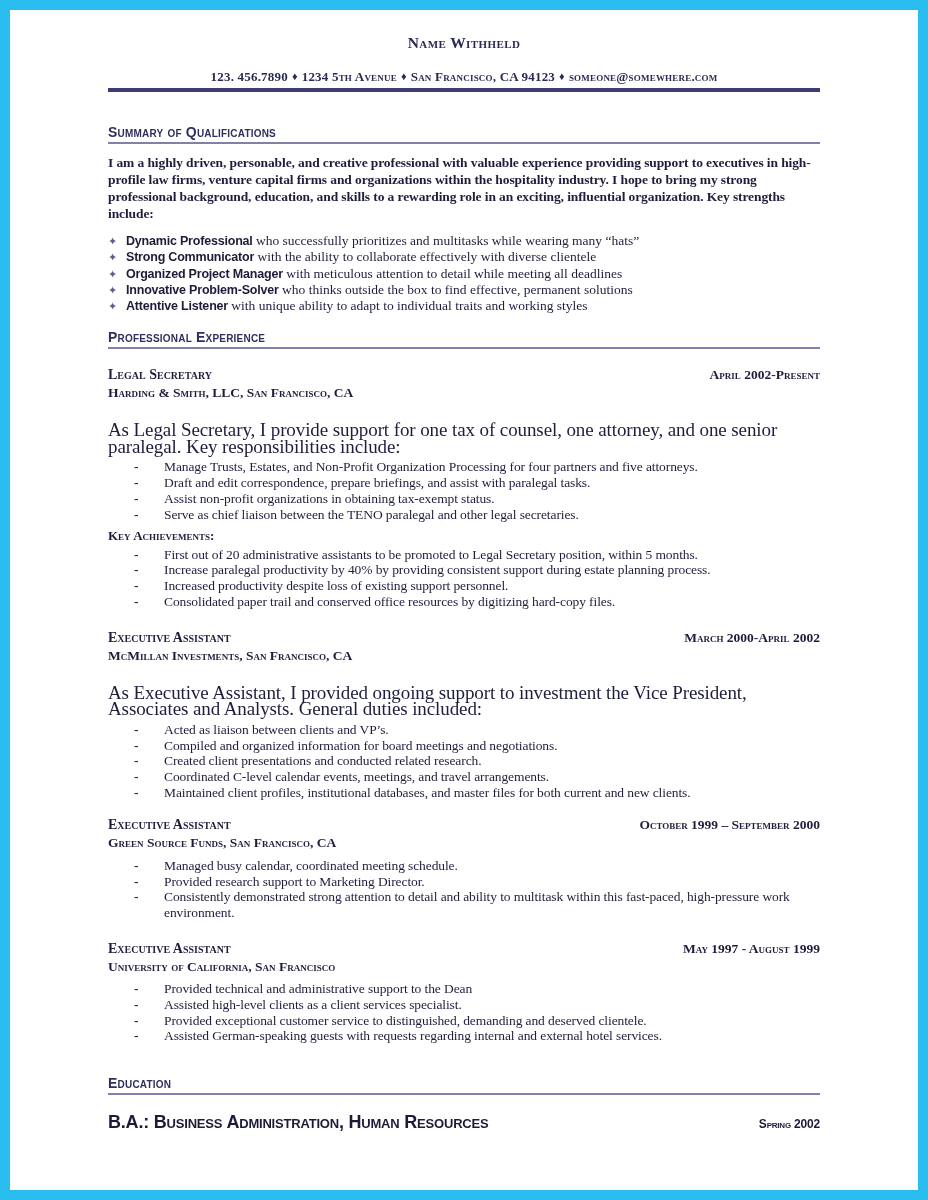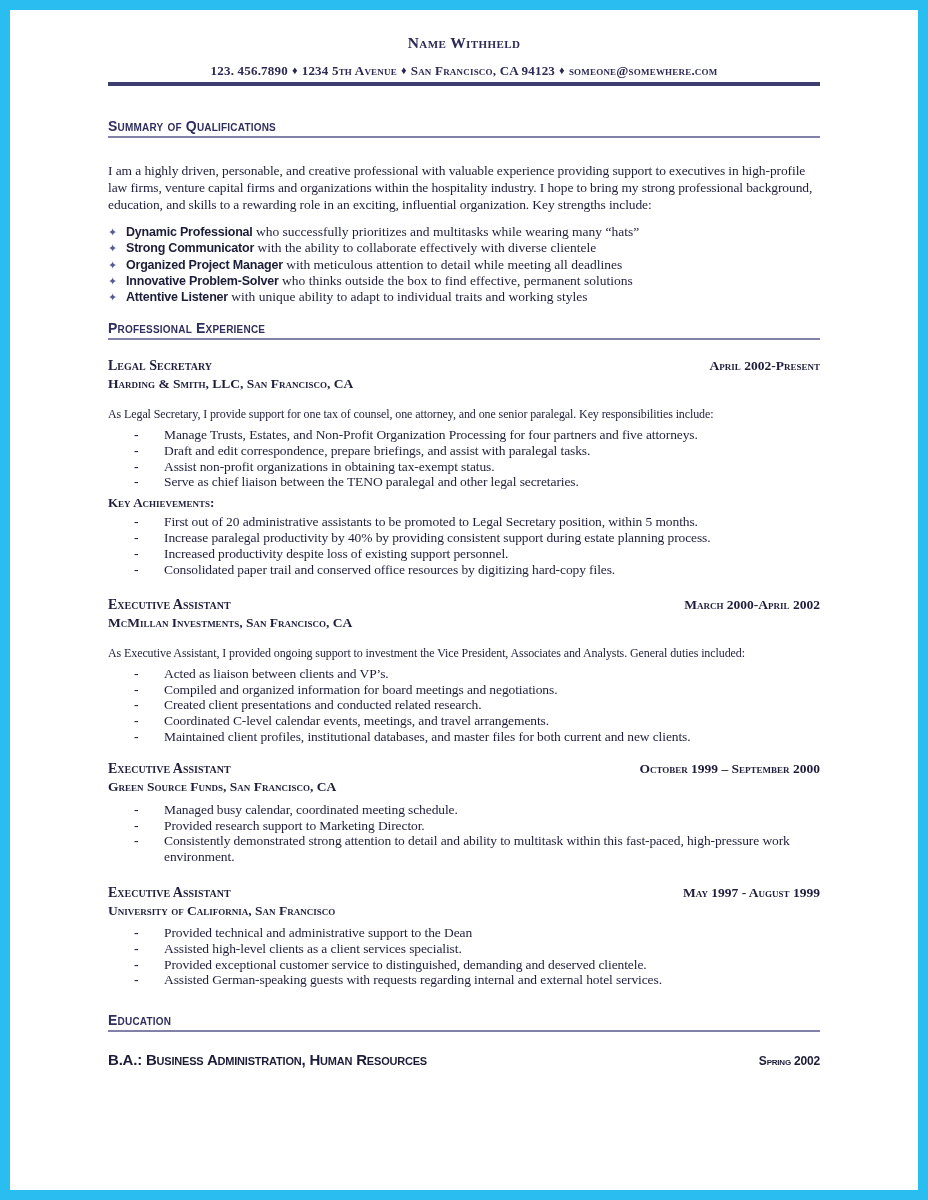--- a/index.html
+++ b/index.html
@@ -21,21 +21,21 @@
   .hdr-name {
     text-align: center;
     font-variant: small-caps;
     font-weight: bold;
     font-size: 15.5px;
     line-height: 17px;
     letter-spacing: .4px;
     color: #2a2a55;
   }
   .hdr-contact {
-    margin-top: 12px;
+    margin-top: 18px;
     text-align: center;
     font-variant: small-caps;
     font-weight: 600;
     font-size: 13px;
     line-height: 16px;
     letter-spacing: .2px;
     color: #2a2a55;
   }
   .hdr-contact .sep {
     font-size: 11px;
@@ -58,28 +58,29 @@
     font-weight: bold;
     font-size: 14px;
     line-height: 15px;
     letter-spacing: .2px;
     color: #2f2f5e;
     border-bottom: 2px solid #8080a8;
     padding-bottom: 2px;
   }
   .sec-summary { margin-top: 33px; }
   .sec-exp     { margin-top: 16px; }
-  .sec-edu     { margin-top: 25px; }
+  .sec-edu     { margin-top: 32px; }
 
   
   .summary-intro {
-    margin-top: 24px;
+    margin-top: 10px;
     font-size: 13.5px;
     line-height: 17px;
     letter-spacing: -0.1px;
+    font-weight: bold;
   }
   .diamond-list { list-style: none; margin-top: 11px; }
   .diamond-list li {
     position: relative;
     padding-left: 18px;
     line-height: 16.3px;
     font-size: 13.5px;
   }
   .diamond-list .diamond {
     position: absolute;
@@ -120,22 +121,22 @@
   }
   .job-company {
     font-variant: small-caps;
     font-weight: 600;
     font-size: 13.5px;
     line-height: 15px;
     margin-top: 2px;
     color: #1e1e3c;
   }
   .job-intro {
-    margin-top: 15px;
-    font-size: 12px;
+    margin-top: 22px;
+    font-size: 19px;
     line-height: 16.5px;
     letter-spacing: -0.1px;
   }
   .dash-list { list-style: none; margin-top: 4px; }
   .dash-list li {
     position: relative;
     padding-left: 56px;
     font-size: 13.5px;
     line-height: 15.8px;
     letter-spacing: -0.1px;
@@ -158,21 +159,21 @@
   .edu-row {
     margin-top: 20px;
     display: flex;
     justify-content: space-between;
     align-items: baseline;
   }
   .edu-degree, .edu-school {
     font-family: "Liberation Sans", sans-serif;
     font-variant: small-caps;
     font-weight: bold;
-    font-size: 15px;
+    font-size: 18px;
     line-height: 15px;
     letter-spacing: -0.2px;
     color: #1c1c38;
   }
   .edu-dates {
     font-family: "Liberation Sans", sans-serif;
     font-variant: small-caps;
     font-weight: bold;
     font-size: 12px;
     letter-spacing: -0.2px;

